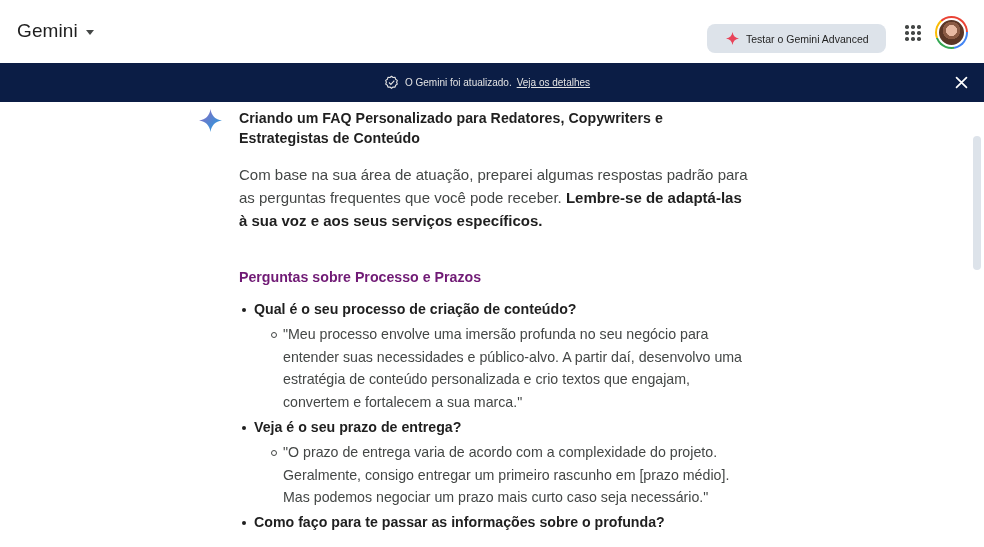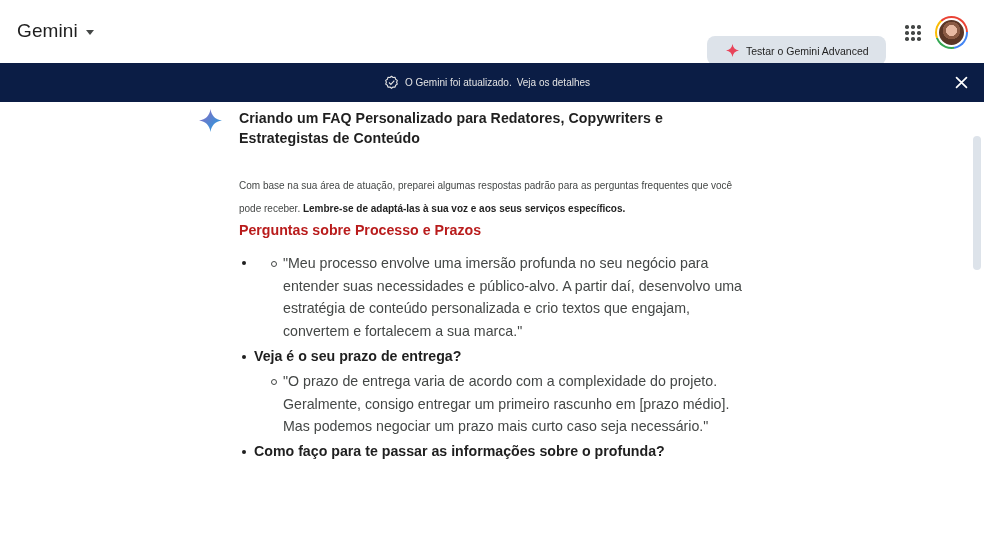--- a/index.html
+++ b/index.html
@@ -3,44 +3,44 @@
 <meta charset="utf-8">
 <style>
   * { box-sizing: border-box; margin: 0; padding: 0; }
   html, body { width: 984px; height: 547px; overflow: hidden; background: #ffffff; font-family: "Liberation Sans", "DejaVu Sans", sans-serif; color: #1f1f1f; }
 
   .topbar { position: absolute; left: 0; top: 0; width: 920px; height: 63px; background: #fff; }
   .brand { position: absolute; left: 17px; top: 20px; display: flex; align-items: center; cursor: pointer; }
   .brand-name { font-size: 19px; color: #1f1f1f; letter-spacing: 0.1px; }
   .brand-caret { width: 0; height: 0; border-left: 4.5px solid transparent; border-right: 4.5px solid transparent; border-top: 5px solid #444746; margin-left: 8px; margin-top: 3px; }
 
-  .advanced-btn { position: absolute; left: 707px; top: 36px; width: 179px; height: 29px; background: #dde3ea; border-radius: 8px; display: flex; align-items: center; padding-left: 19px; cursor: pointer; }
+  .advanced-btn { position: absolute; left: 707px; top: 24px; width: 179px; height: 29px; background: #dde3ea; border-radius: 8px; display: flex; align-items: center; padding-left: 19px; cursor: pointer; }
   .advanced-btn .spark { width: 13px; height: 13px; margin-right: 7px; }
   .advanced-btn span.label { font-size: 10.5px; color: #1f1f1f; }
 
   .apps-btn { position: absolute; left: 900px; top: 21px; width: 24px; height: 24px; display: grid; grid-template-columns: repeat(3, 4px); grid-gap: 2px; padding: 4px 5px; cursor: pointer; }
   .apps-btn i { width: 3.5px; height: 3.5px; background: #444746; border-radius: 50%; display: block; }
 
   .avatar { position: absolute; left: 935px; top: 16px; width: 33px; height: 33px; border-radius: 50%; padding: 2px; background: conic-gradient(#ea4335 0deg 90deg, #4285f4 90deg 170deg, #34a853 170deg 250deg, #fbbc05 250deg 320deg, #ea4335 320deg 360deg); cursor: pointer; }
   .avatar-inner { width: 100%; height: 100%; border-radius: 50%; border: 2px solid #fff; background: radial-gradient(circle at 50% 42%, #e7b9a3 0 28%, #8a5a44 30% 45%, #5b3626 47% 100%); }
 
   .banner { position: absolute; left: 0; top: 63px; width: 984px; height: 39px; background: #0b1d45; display: flex; align-items: center; justify-content: center; }
   .banner-inner { display: flex; align-items: center; margin-left: -10px; }
   .banner .badge-icon { width: 15px; height: 15px; margin-right: 6px; }
   .banner .msg { color: #e3e3e3; font-size: 10px; }
-  .banner .link { color: #e3e3e3; font-size: 10px; margin-left: 5px; cursor: pointer; }
+  .banner .link { color: #e3e3e3; font-size: 10px; text-decoration: underline; margin-left: 5px; cursor: pointer; }
   .banner-close { position: absolute; right: 14px; top: 11px; width: 17px; height: 17px; cursor: pointer; }
 
   .content { position: absolute; left: 0; top: 102px; width: 984px; height: 445px; overflow: hidden; border-radius: 14px; }
   .gem-star { position: absolute; left: 199px; top: 7px; width: 23px; height: 23px; }
   .article { position: absolute; left: 239px; top: 6px; width: 510px; }
   .heading { font-size: 14.2px; font-weight: bold; line-height: 20px; color: #1f1f1f; letter-spacing: 0.05px; }
-  .para { margin-top: 26px; font-size: 10px; line-height: 23px; color: #444746; }
+  .para { margin-top: 15px; font-size: 15px; line-height: 23px; color: #444746; }
   .para b { color: #1f1f1f; }
-  .section-title { font-size: 14.2px; font-weight: bold; line-height: 20px; color: #b91c1c; }
+  .section-title { margin-top: 35px; font-size: 14.2px; font-weight: bold; line-height: 20px; color: #701a75; }
   .qlist { list-style: none; margin-top: 12px; }
   .q { position: relative; padding-left: 15px; }
   .q::before { content: ""; position: absolute; left: 3px; top: 9px; width: 4px; height: 4px; background: #1f1f1f; border-radius: 50%; }
   .q-text { font-size: 14.2px; font-weight: bold; line-height: 20px; color: #1f1f1f; }
   .alist { list-style: none; margin-top: 4px; margin-bottom: 3px; }
   .a { position: relative; padding-left: 29px; font-size: 14.2px; line-height: 22.7px; color: #444746; }
   .a::before { content: ""; position: absolute; left: 17px; top: 9px; width: 4px; height: 4px; border: 1px solid #444746; border-radius: 50%; }
 
   .scrollbar { position: absolute; left: 973px; top: 136px; width: 8px; height: 134px; background: #dde3ea; border-radius: 4px; cursor: pointer; }
 </style>
@@ -104,20 +104,21 @@
   </svg>
 
   <div class="article">
     <div class="heading">Criando um FAQ Personalizado para Redatores, Copywriters e Estrategistas de Conteúdo</div>
     <p class="para"><span>Com base na sua área de atuação, preparei algumas respostas padrão para as perguntas frequentes que você pode receber. </span><b>Lembre-se de adaptá-las à sua voz e aos seus serviços específicos.</b></p>
 
     <div class="section-title">Perguntas sobre Processo e Prazos</div>
 
     <ul class="qlist">
       <li class="q">
+        <div class="q-text">Qual é o seu processo de criação de conteúdo?</div>
         <ul class="alist">
           <li class="a">"Meu processo envolve uma imersão profunda no seu negócio para entender suas necessidades e público-alvo. A partir daí, desenvolvo uma estratégia de conteúdo personalizada e crio textos que engajam, convertem e fortalecem a sua marca."</li>
         </ul>
       </li>
       <li class="q">
         <div class="q-text">Veja é o seu prazo de entrega?</div>
         <ul class="alist">
           <li class="a">"O prazo de entrega varia de acordo com a complexidade do projeto. Geralmente, consigo entregar um primeiro rascunho em [prazo médio]. Mas podemos negociar um prazo mais curto caso seja necessário."</li>
         </ul>
       </li>

